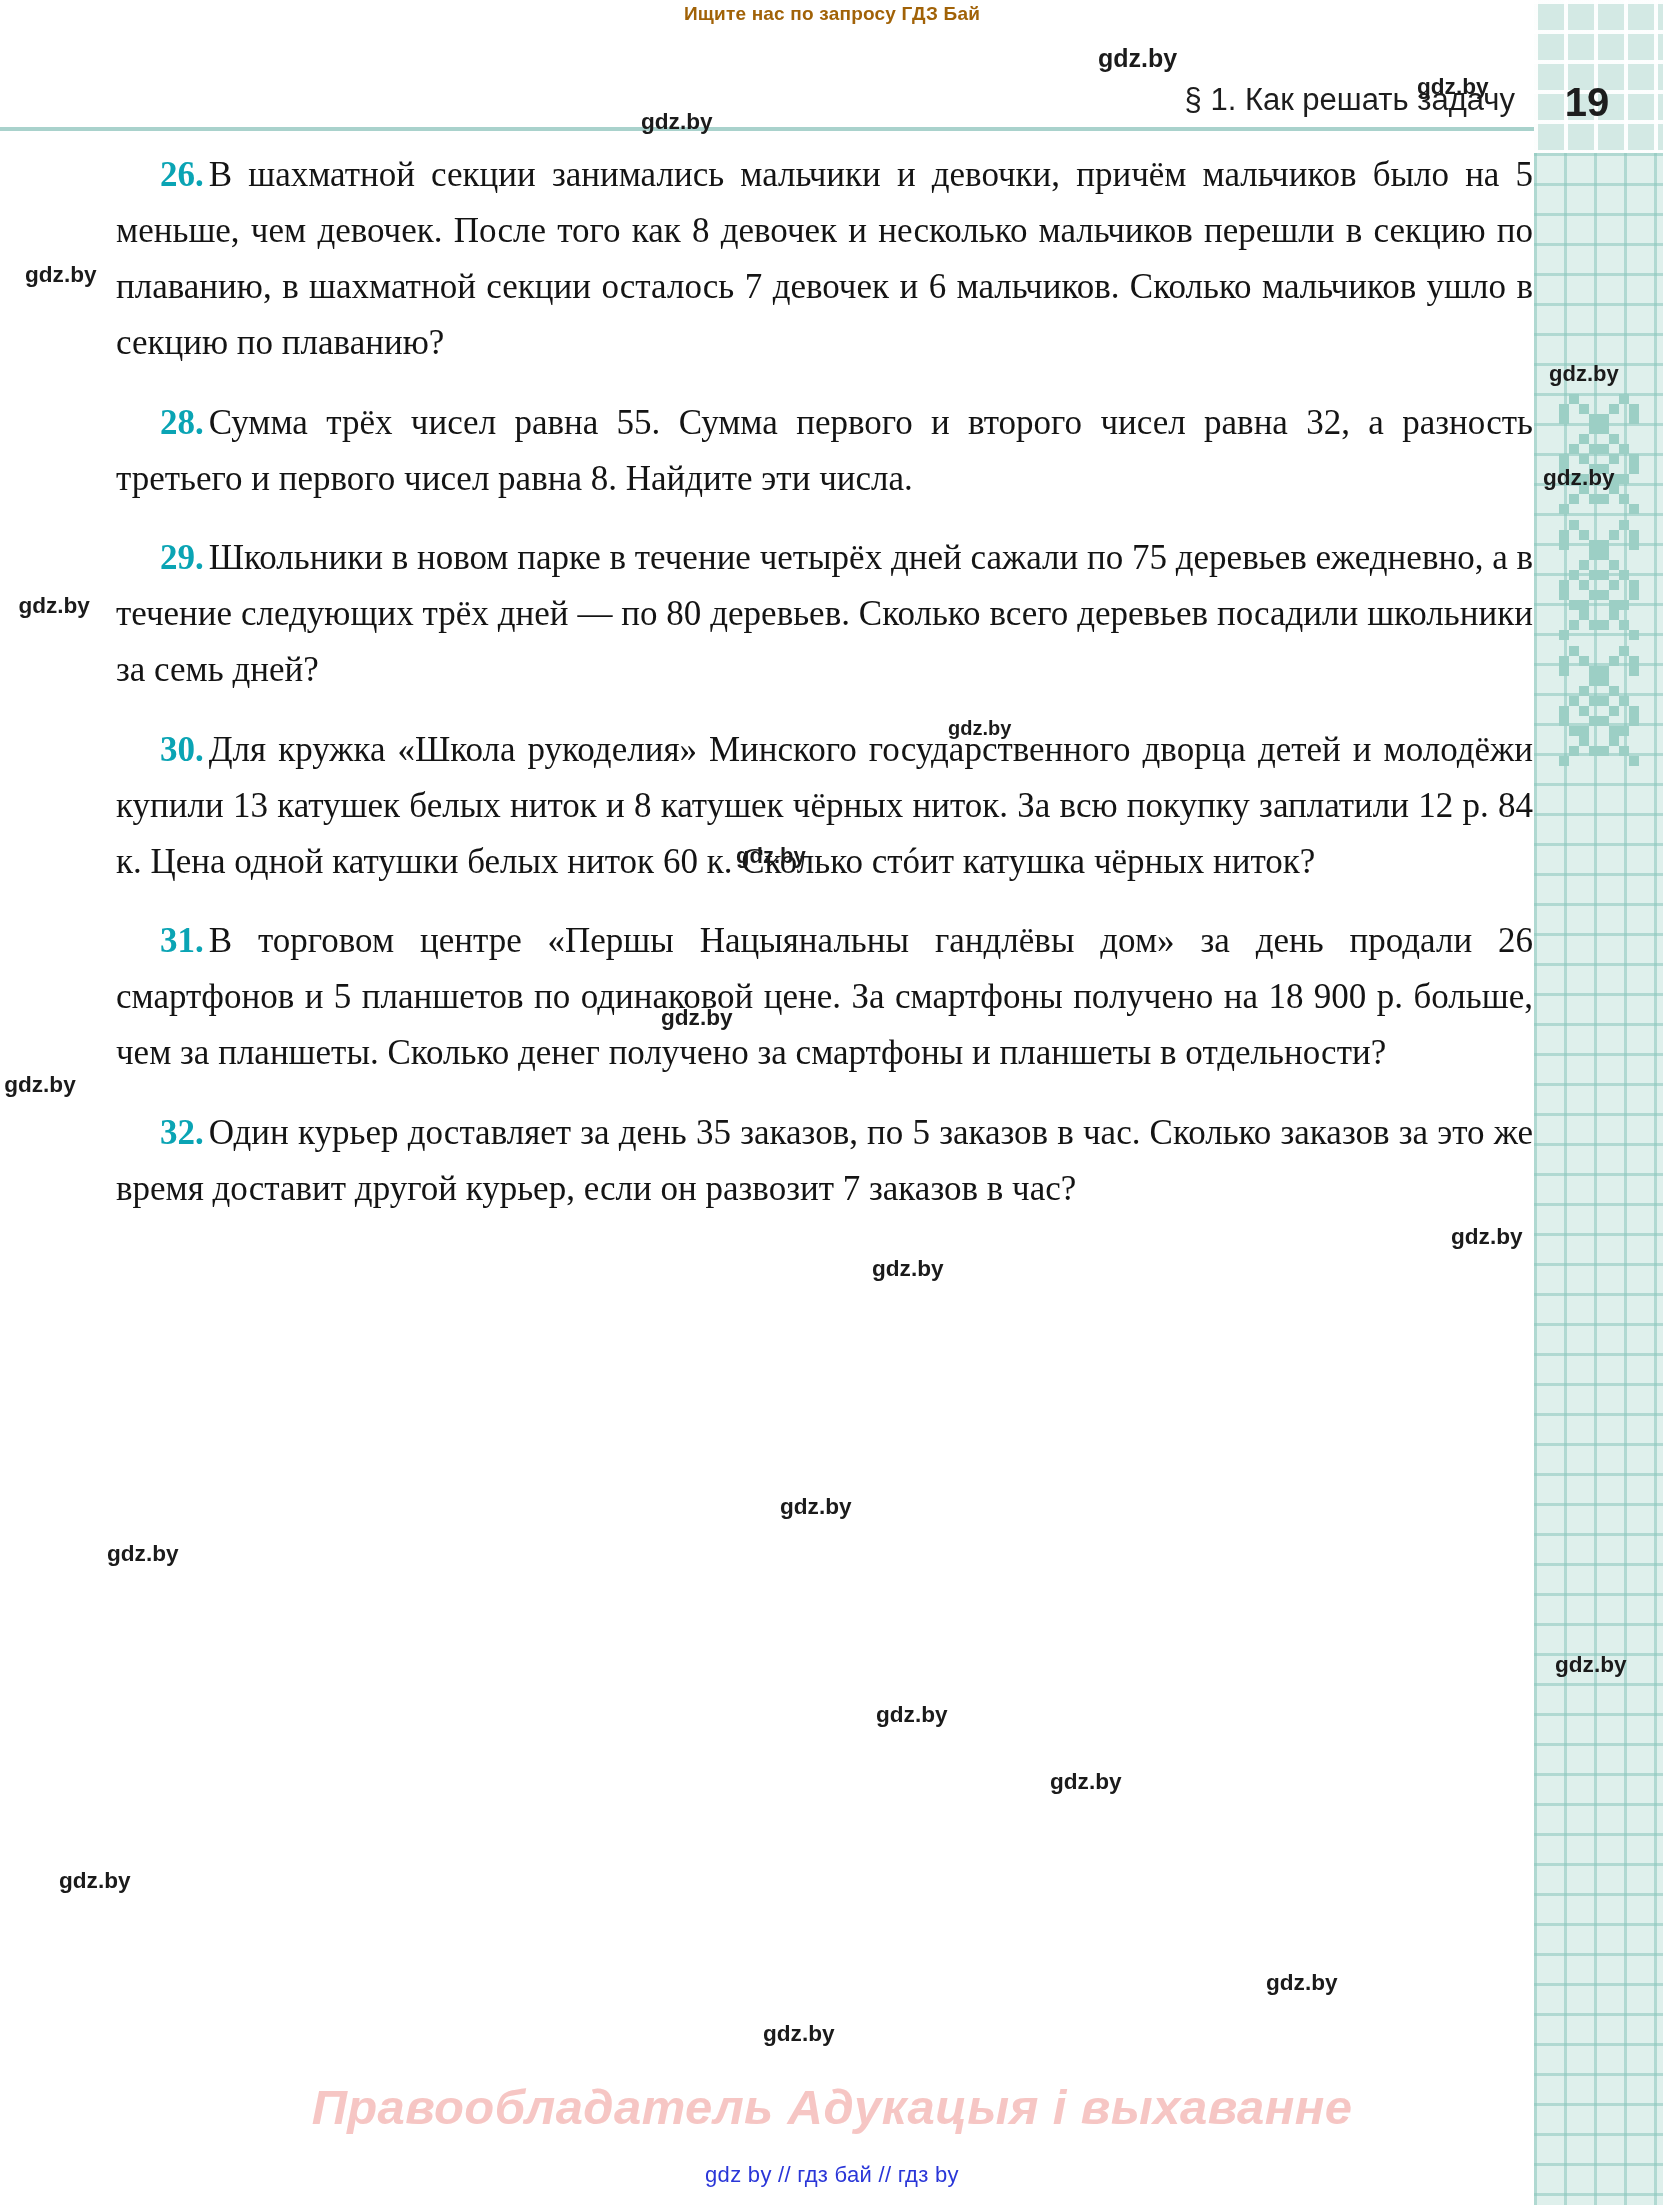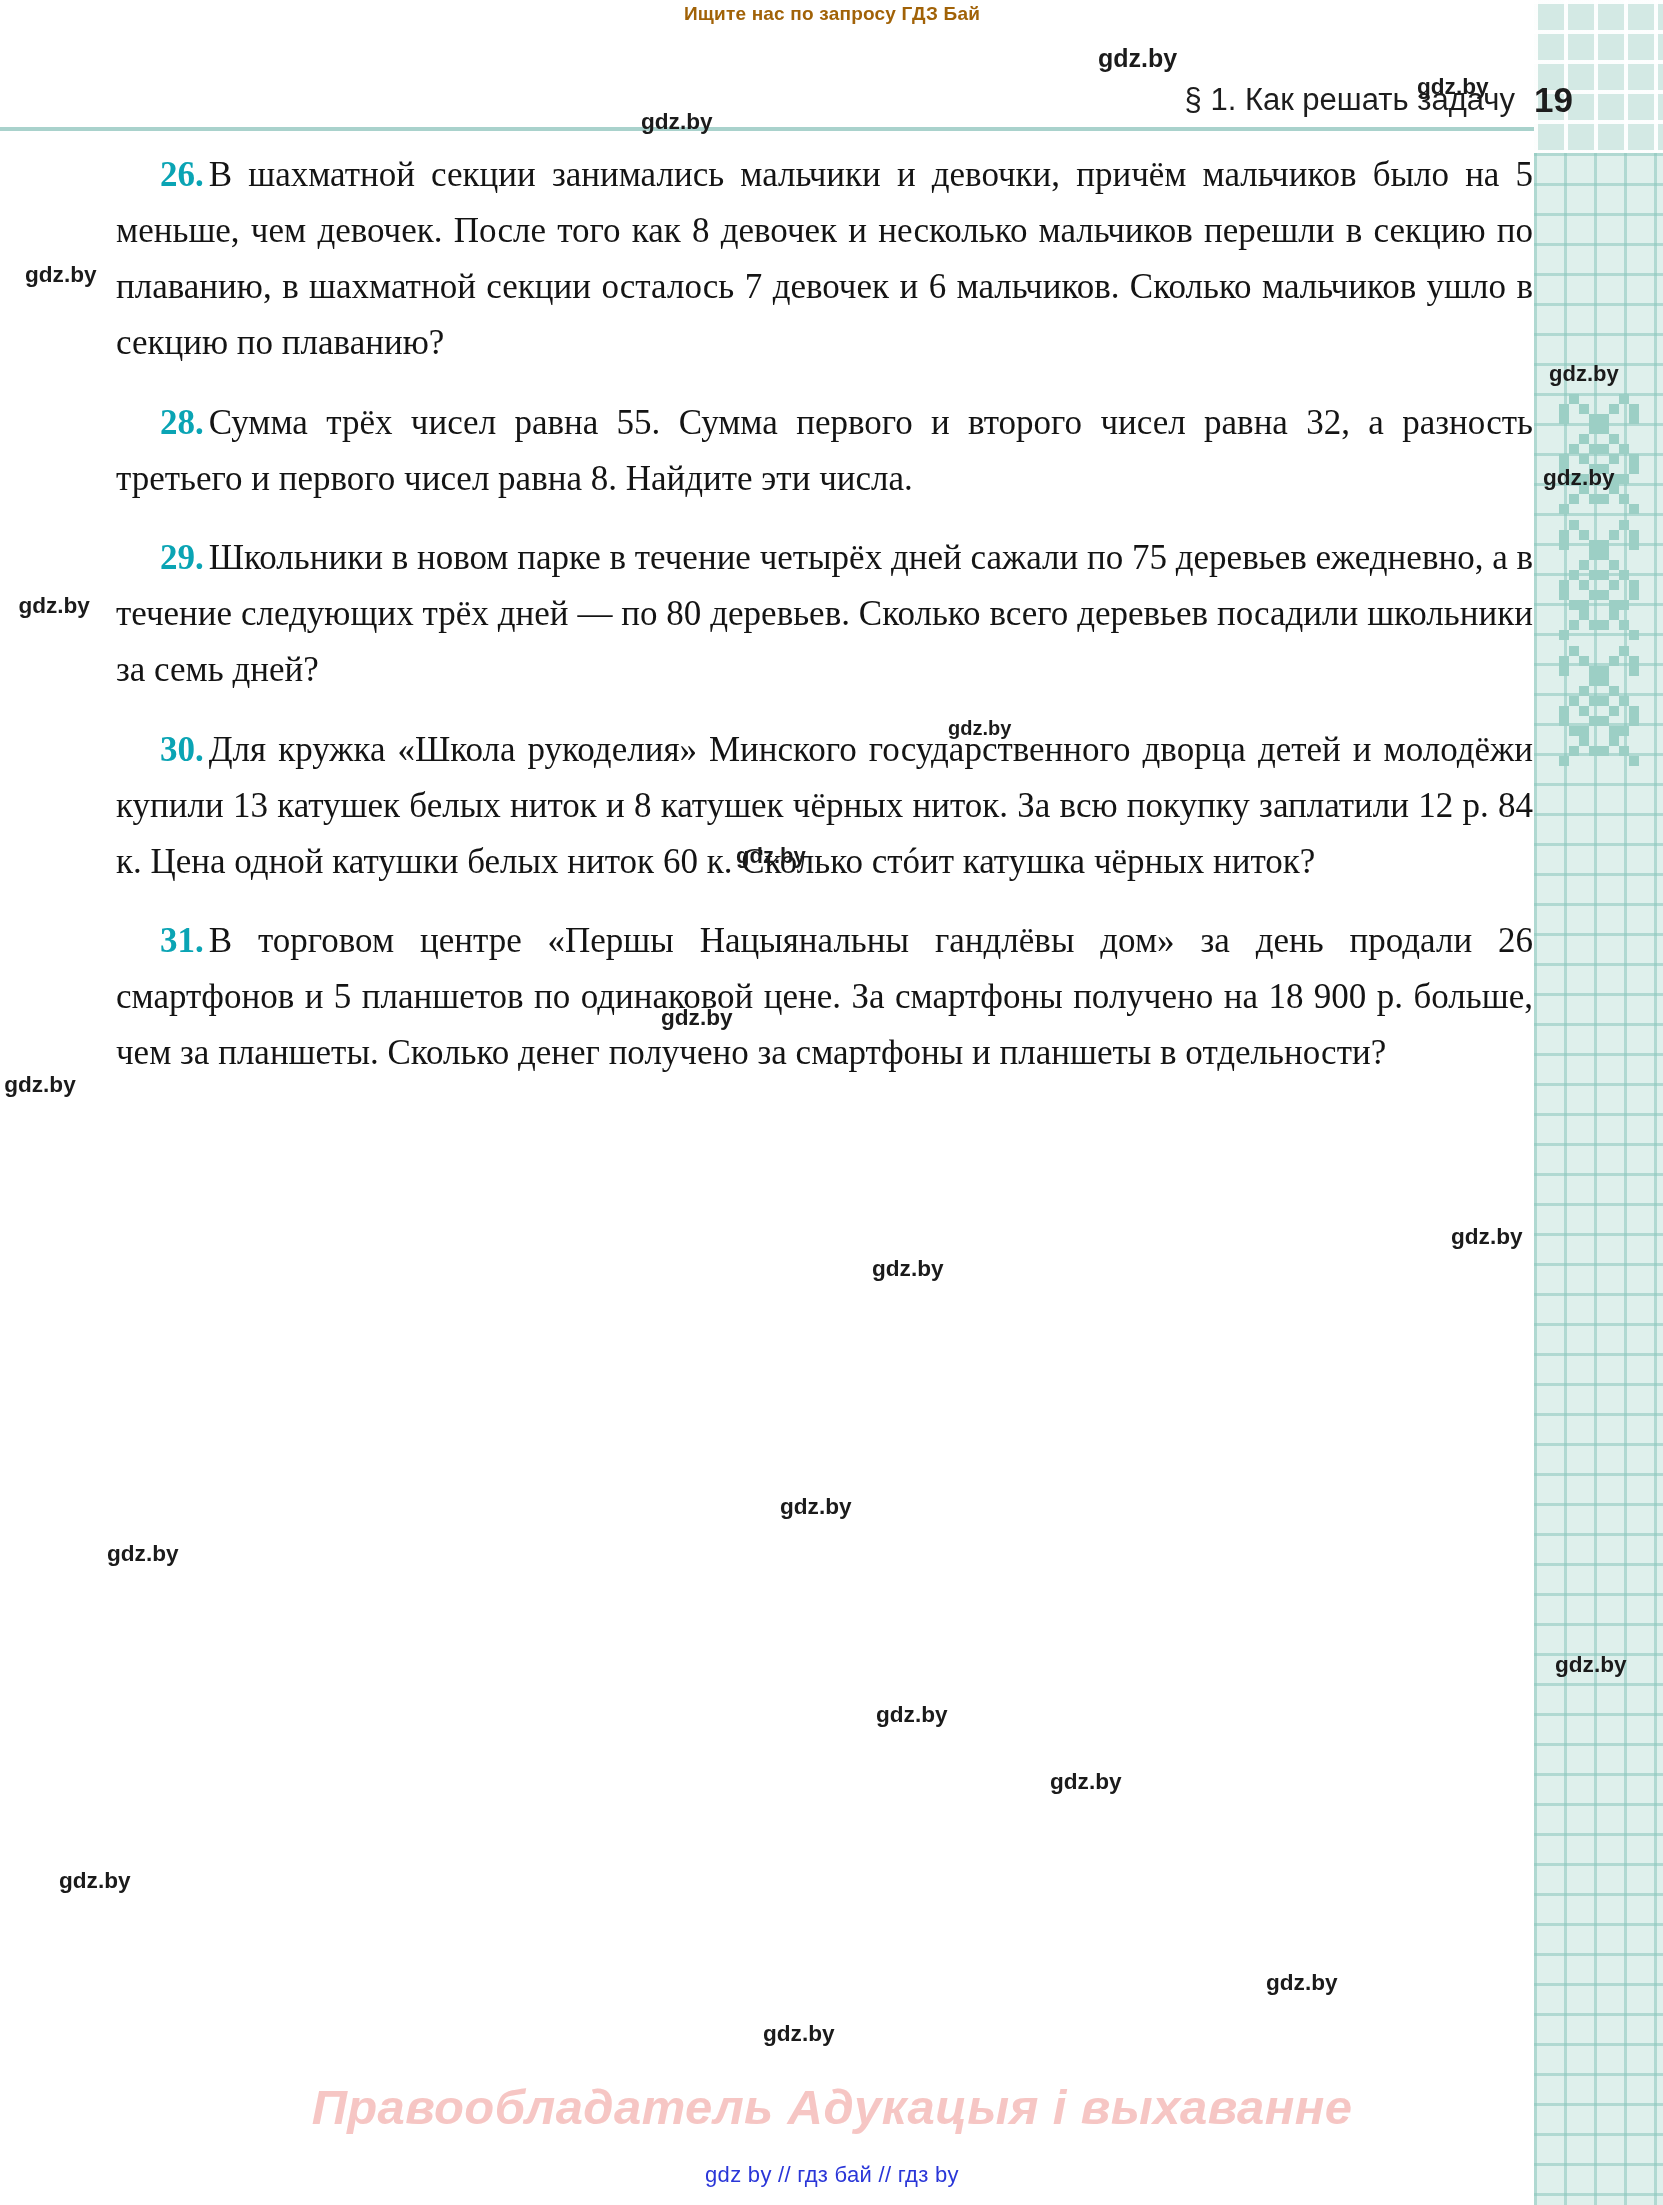--- a/index.html
+++ b/index.html
@@ -75,24 +75,25 @@
     width: 80px;
   }
   .orn-row { display: flex; height: 10px; }
   .orn-cell { width: 10px; height: 10px; }
   .orn-on { background: #9ccfc5; }
 
   
   .page-number {
     position: absolute;
     top: 80px;
-    right: 0;
+    right: 12px;
     width: 130px;
+    text-align: center;
     font-family: "Liberation Sans", sans-serif;
-    font-size: 35px;
+    font-size: 40px;
     font-weight: bold;
     color: #1d1d1d;
     z-index: 6;
   }
   .section-title {
     position: absolute;
     top: 82px;
     right: 149px;
     font-family: "Liberation Sans", sans-serif;
     font-size: 31px;
@@ -550,20 +551,21 @@
 <div class="section-title">§ 1. Как решать задачу</div>
 <div class="page-number">19</div>
 <div class="rule"></div>
 
 <div class="content" id="task-list">
     <p class="task"><span class="tasknum">26.</span><span>В шахматной секции занимались мальчики и девочки, причём мальчиков было на 5 меньше, чем девочек. После того как 8 девочек и несколько мальчиков перешли в секцию по плаванию, в шахматной секции осталось 7 девочек и 6 мальчиков. Сколько мальчиков ушло в секцию по плаванию?</span></p>
     <p class="task"><span class="tasknum">28.</span><span>Сумма трёх чисел равна 55. Сумма первого и второго чисел равна 32, а разность третьего и первого чисел равна 8. Найдите эти числа.</span></p>
     <p class="task"><span class="tasknum">29.</span><span>Школьники в новом парке в течение четырёх дней сажали по 75 деревьев ежедневно, а в течение следующих трёх дней — по 80 деревьев. Сколько всего деревьев посадили школьники за семь дней?</span></p>
     <p class="task"><span class="tasknum">30.</span><span>Для кружка «Школа рукоделия» Минского государственного дворца детей и молодёжи купили 13 катушек белых ниток и 8 катушек чёрных ниток. За всю покупку заплатили 12 р. 84 к. Цена одной катушки белых ниток 60 к. Сколько стóит катушка чёрных ниток?</span></p>
     <p class="task"><span class="tasknum">31.</span><span>В торговом центре «Першы Нацыянальны гандлёвы дом» за день продали 26 смартфонов и 5 планшетов по одинаковой цене. За смартфоны получено на 18 900 р. больше, чем за планшеты. Сколько денег получено за смартфоны и планшеты в отдельности?</span></p>
+    <p class="task"><span class="tasknum">32.</span><span>Один курьер доставляет за день 35 заказов, по 5 заказов в час. Сколько заказов за это же время доставит другой курьер, если он развозит 7 заказов в час?</span></p>
   </div>
 
 <div class="copyright">Правообладатель Адукацыя i выхаванне</div>
 <div class="footer">gdz by  //  гдз бай  //  гдз by</div>
 
 <div class="wm" style="left: 1098px; top: 44px; font-size: 25px; color: rgb(27, 27, 27);">gdz.by</div>
 <div class="wm" style="left: 1417px; top: 74px; font-size: 22.6px; color: rgb(27, 27, 27);">gdz.by</div>
 <div class="wm" style="left: 641px; top: 109px; font-size: 22.6px; color: rgb(27, 27, 27);">gdz.by</div>
 <div class="wm" style="left: 25px; top: 262px; font-size: 22.6px; color: rgb(27, 27, 27);">gdz.by</div>
 <div class="wm" style="left: 18.4px; top: 593px; font-size: 22.6px; color: rgb(27, 27, 27);">gdz.by</div>

